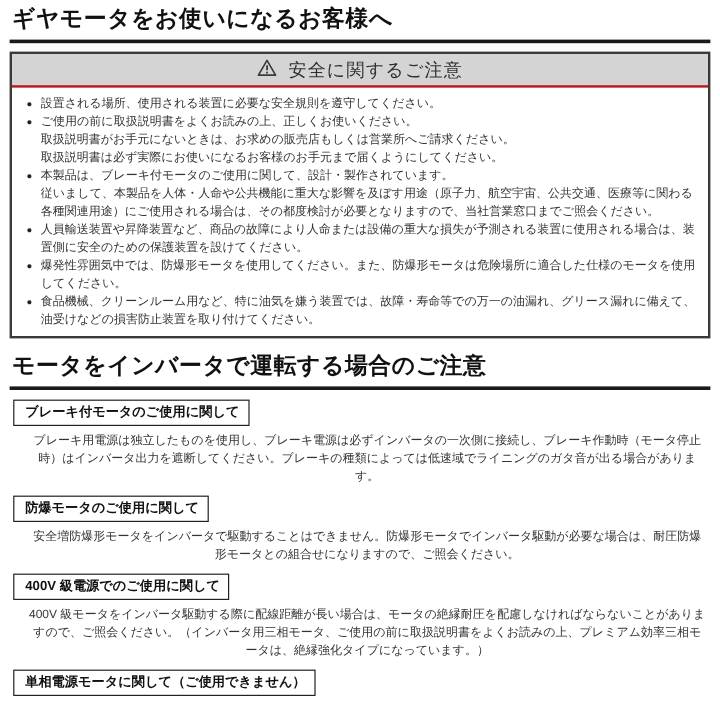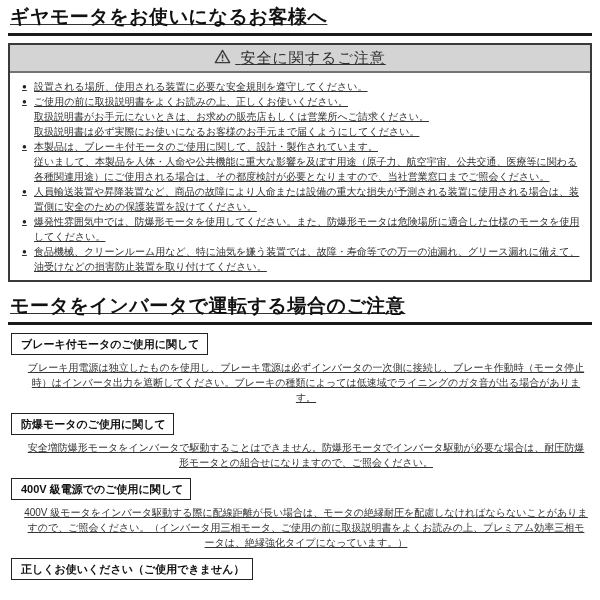--- a/index.html
+++ b/index.html
@@ -9,21 +9,20 @@
     font-family: "Liberation Sans", "DejaVu Sans", sans-serif;
     color: #333333;
   }
   .page {
     width: 600px;
     height: 600px;
     box-sizing: border-box;
     padding: 4px 8px 0 8px;
     overflow: hidden;
     background: #ffffff;
-    text-decoration: underline;
   }
   
   .sec-title {
     font-size: 19px;
     font-weight: bold;
     color: #111111;
     letter-spacing: 0.5px;
     margin: 0;
     padding: 2px 0 5px 2px;
     border-bottom: 3px solid #1a1a1a;
@@ -32,21 +31,21 @@
   h2.sec-title { margin-top: 11px; }
 
   
   .safety-box {
     margin-top: 7px;
     border: 2px solid #3a3a3a;
     background: #ffffff;
   }
   .safety-header {
     background: #d4d4d4;
-    border-bottom: 2px solid #737373;
+    border-bottom: 2px solid #b91c1c;
     text-align: center;
     padding: 4px 0 3px 0;
     font-size: 15px;
     color: #2f2f2f;
     letter-spacing: 1px;
   }
   .safety-header .warn-icon {
     display: inline-block;
     vertical-align: -1px;
     margin-right: 4px;
@@ -151,16 +150,16 @@
         </div>
       </div>
   </section>
 
   <h2 class="sec-title">モータをインバータで運転する場合のご注意</h2>
 
   <div id="subsections">
       <div class="subsec"><div class="subsec-heading">ブレーキ付モータのご使用に関して</div><div class="subsec-body">ブレーキ用電源は独立したものを使用し、ブレーキ電源は必ずインバータの一次側に接続し、ブレーキ作動時（モータ停止時）はインバータ出力を遮断してください。ブレーキの種類によっては低速域でライニングのガタ音が出る場合があります。</div></div>
       <div class="subsec"><div class="subsec-heading">防爆モータのご使用に関して</div><div class="subsec-body">安全増防爆形モータをインバータで駆動することはできません。防爆形モータでインバータ駆動が必要な場合は、耐圧防爆形モータとの組合せになりますので、ご照会ください。</div></div>
       <div class="subsec"><div class="subsec-heading">400V 級電源でのご使用に関して</div><div class="subsec-body">400V 級モータをインバータ駆動する際に配線距離が長い場合は、モータの絶縁耐圧を配慮しなければならないことがありますので、ご照会ください。（インバータ用三相モータ、ご使用の前に取扱説明書をよくお読みの上、プレミアム効率三相モータは、絶縁強化タイプになっています。）</div></div>
-      <div class="subsec"><div class="subsec-heading">正しくお使いください（ご使用できません）</div></div>
+      <div class="subsec"><div class="subsec-heading">単相電源モータに関して（ご使用できません）</div></div>
     </div>
 
 </div>
 
 </body></html>

